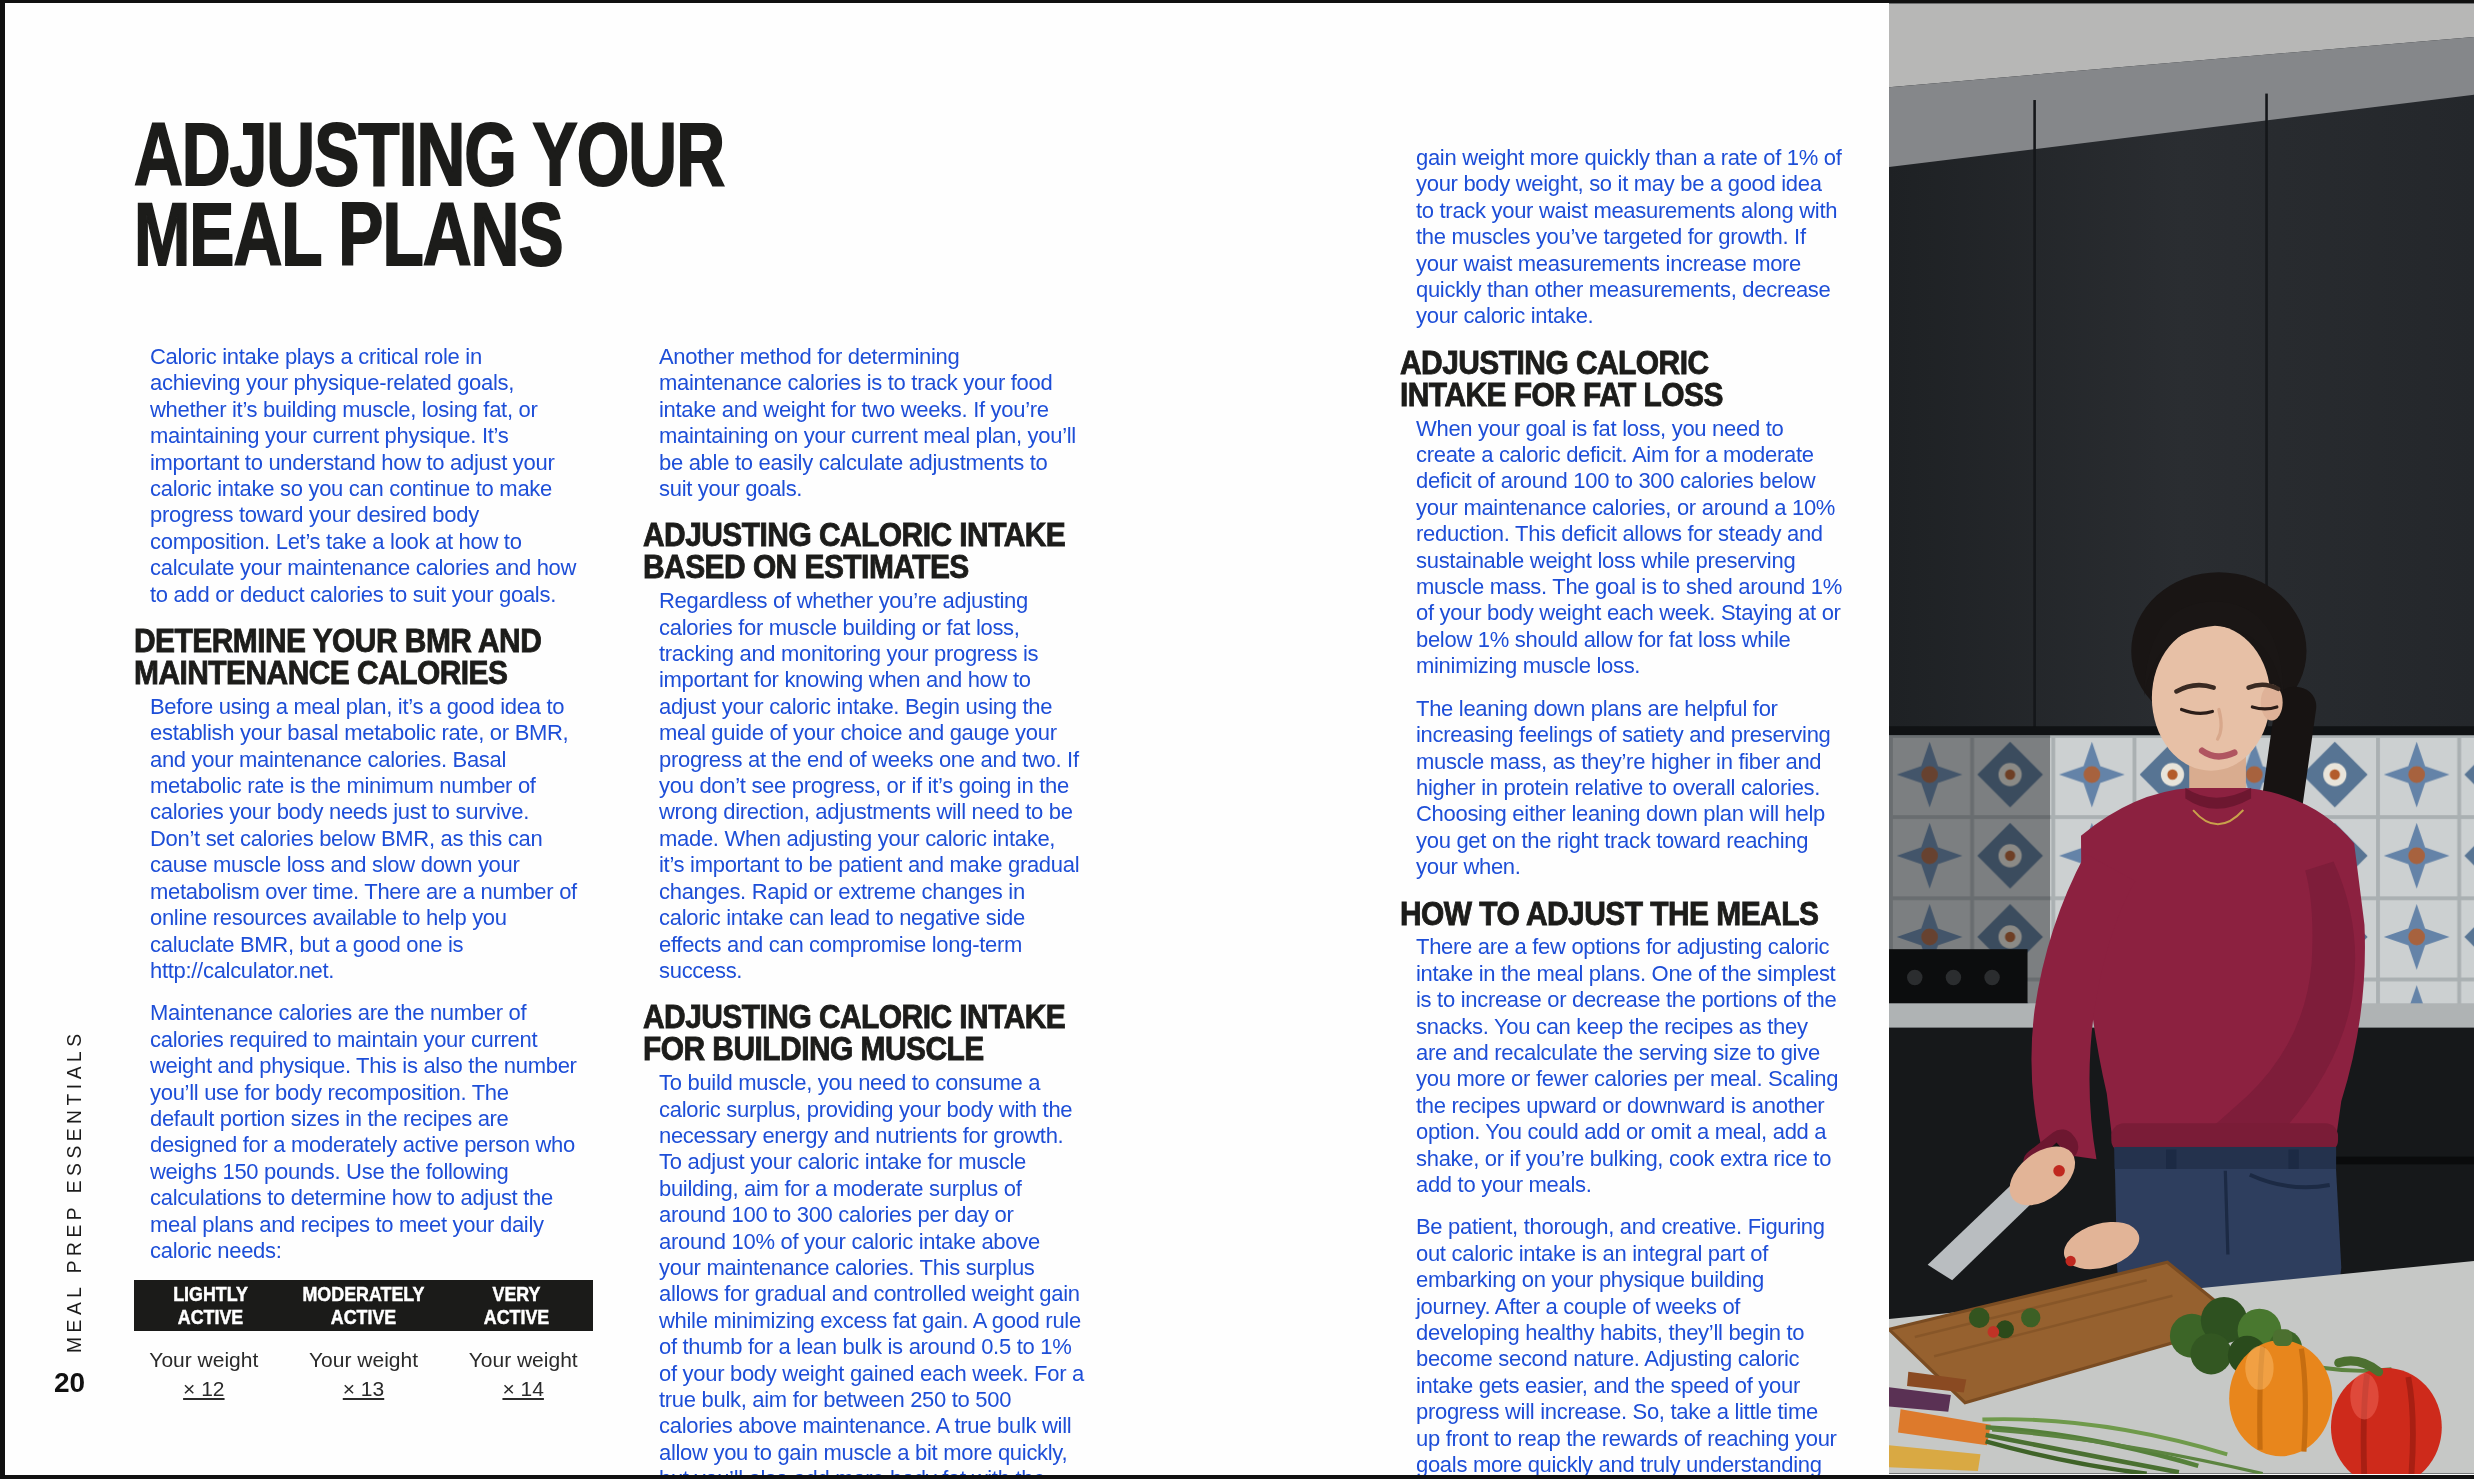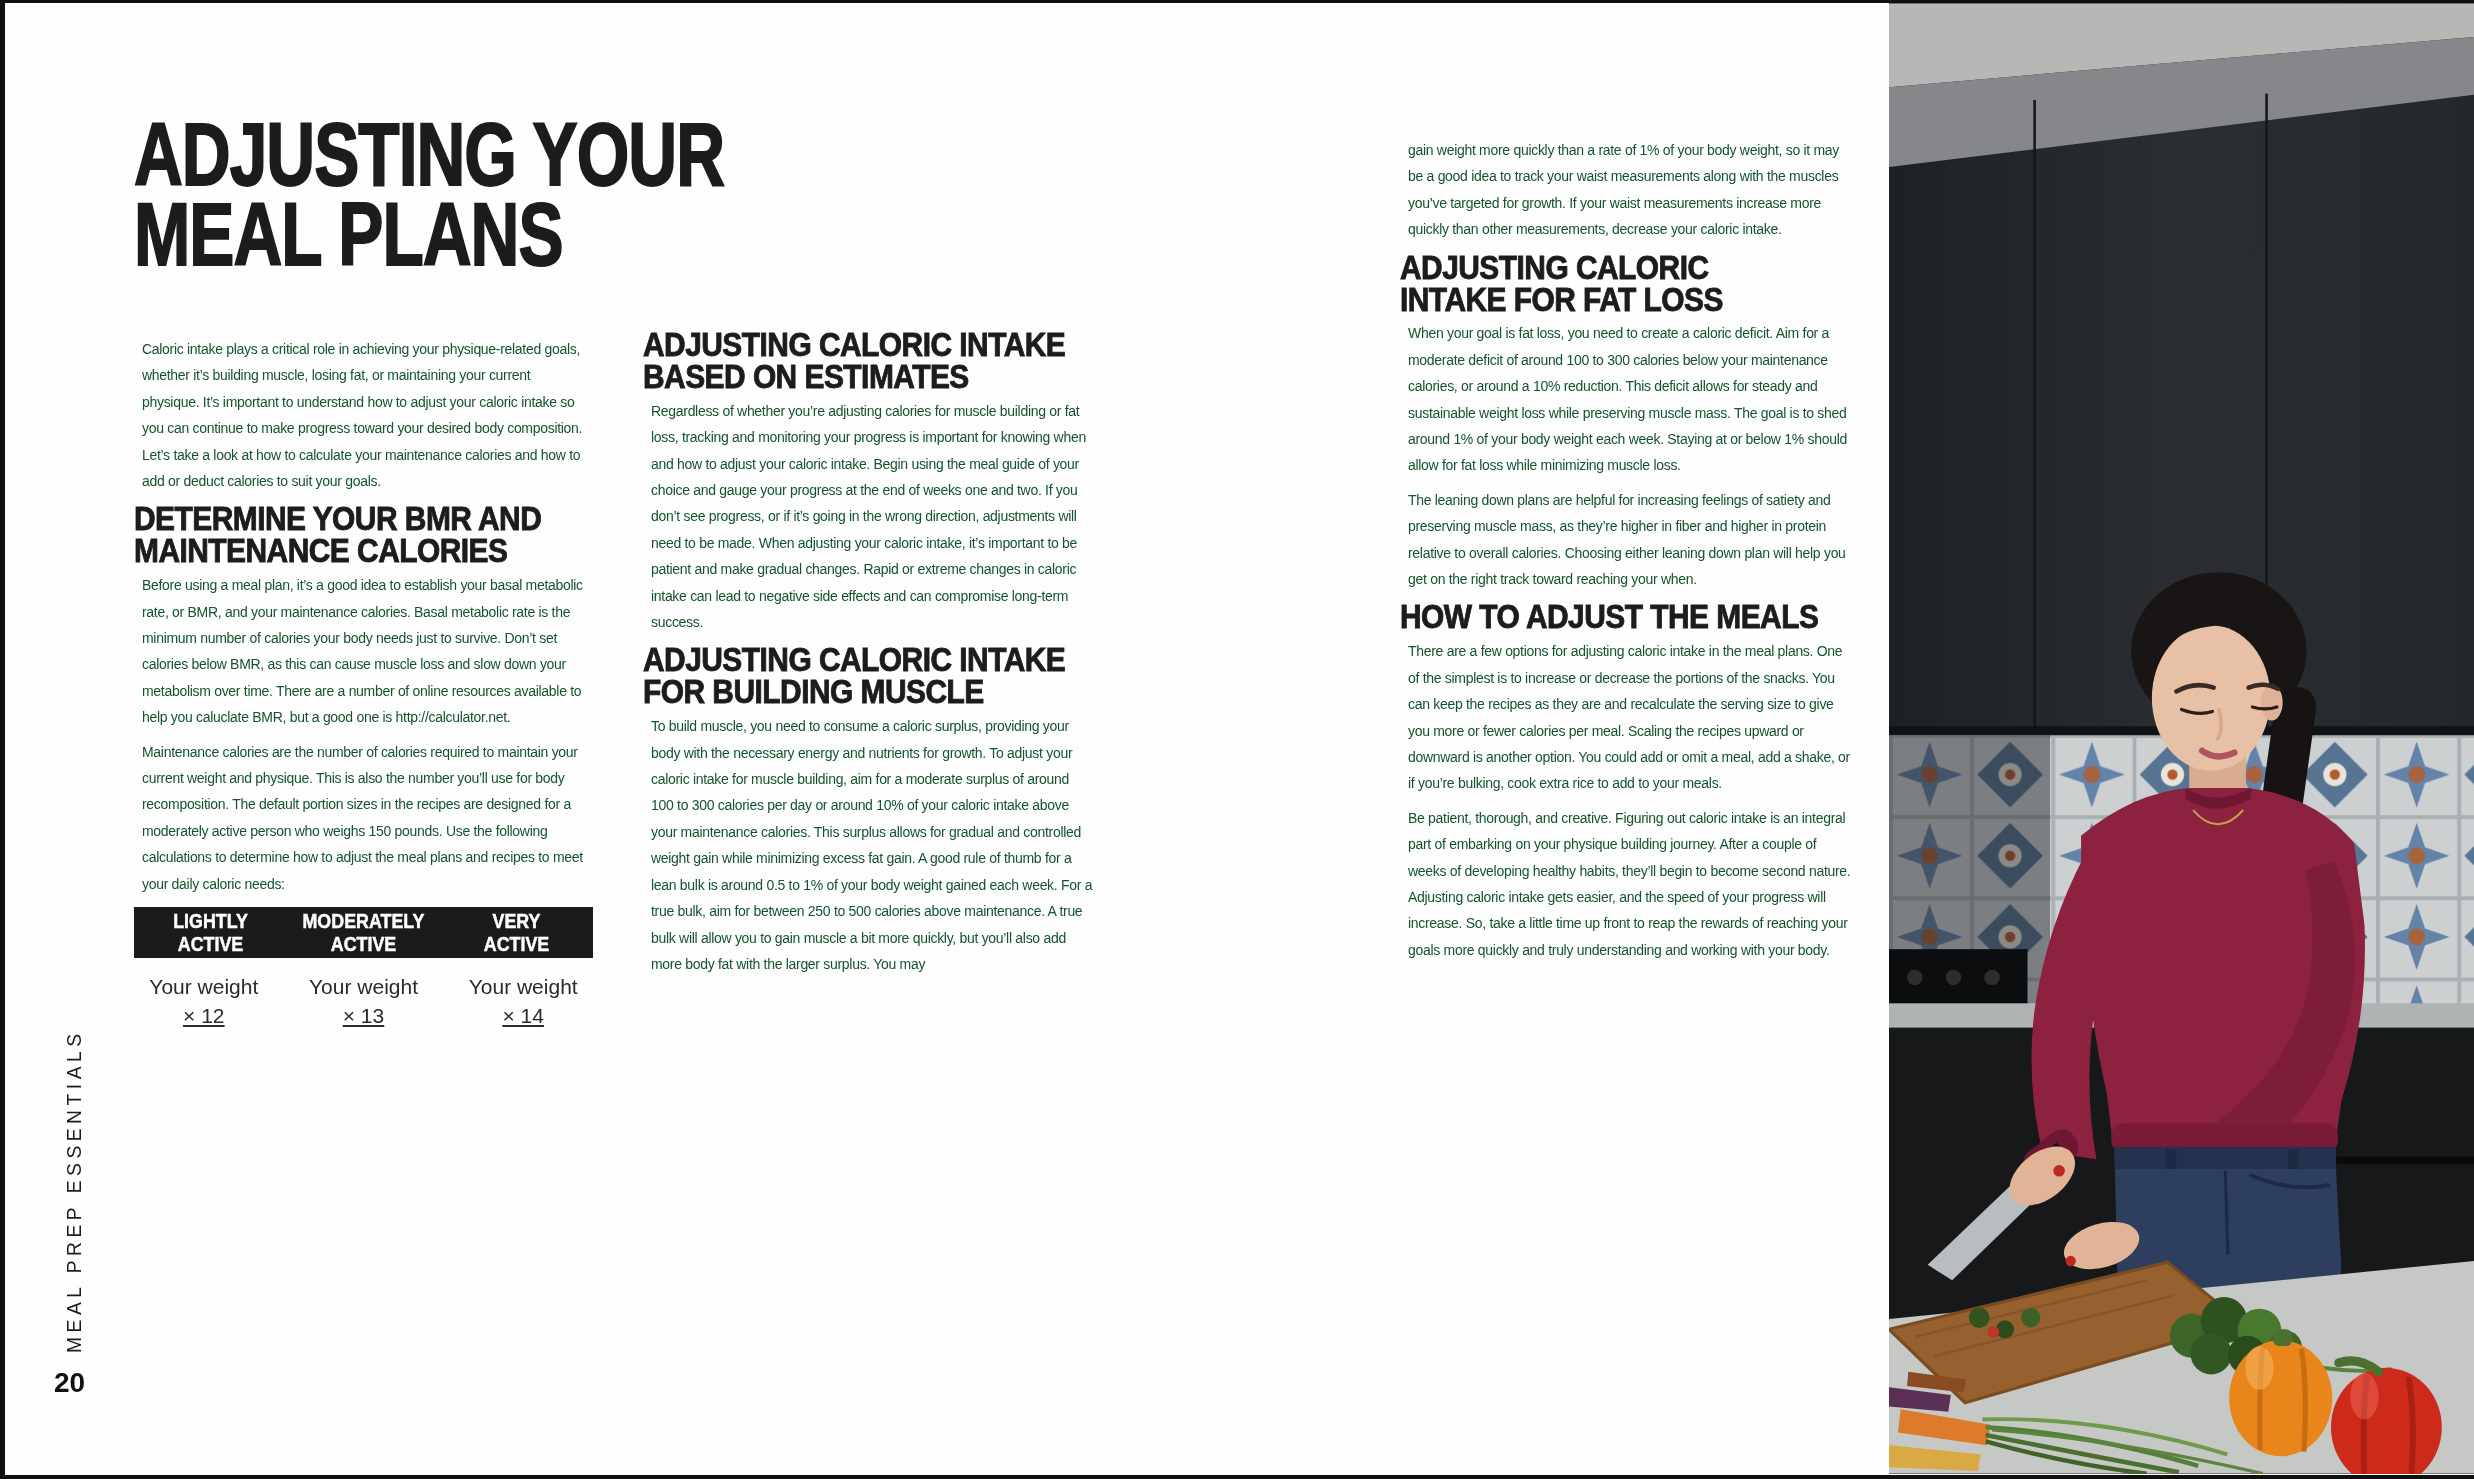--- a/index.html
+++ b/index.html
@@ -34,22 +34,22 @@
     transform:scaleX(0.76);transform-origin:left top;
     white-space:nowrap;
     -webkit-text-stroke:1.9px #1c1c1a;
   }
   
   .col{position:absolute;width:459px;}
   .col1{left:129px;top:325px;}
   .col2{left:638px;top:325px;}
   .col3{left:1395px;top:126px;}
   p.body{
-    margin:8px;font-size:14px;line-height:26.4px;
-    letter-spacing:-0.3px;color:#14532d;
+    margin:16px;font-size:22px;line-height:26.4px;
+    letter-spacing:-0.3px;color:#1d4ed8;
   }
   .gap{margin-top:23px;}
   h3.h{
     margin:0;font-size:34px;line-height:32px;font-weight:700;
     letter-spacing:-0.6px;color:#1c1c1a;
     transform:scaleX(0.88);transform-origin:left top;
     white-space:nowrap;
     -webkit-text-stroke:0.9px #1c1c1a;
   }
   .h-mt{margin-top:20.6px;}
@@ -124,20 +124,21 @@
         </div>
         <div class="td">
           <span class="tv">Your weight</span>
           <span class="tm">× 14</span>
         </div>
       </div>
     </div>
   </div>
 
   <div class="col col2">
+    <p class="body">Another method for determining maintenance calories is to track your food intake and weight for two weeks. If you’re maintaining on your current meal plan, you’ll be able to easily calculate adjustments to suit your goals.</p>
     <h3 class="h h-mt">
       <span>ADJUSTING CALORIC INTAKE</span><br>
       <span>BASED ON ESTIMATES</span>
     </h3>
     <p class="body">Regardless of whether you’re adjusting calories for muscle building or fat loss, tracking and monitoring your progress is important for knowing when and how to adjust your caloric intake. Begin using the meal guide of your choice and gauge your progress at the end of weeks one and two. If you don’t see progress, or if it’s going in the wrong direction, adjustments will need to be made. When adjusting your caloric intake, it’s important to be patient and make gradual changes. Rapid or extreme changes in caloric intake can lead to negative side effects and can compromise long-term success.</p>
     <h3 class="h h-mt">
       <span>ADJUSTING CALORIC INTAKE</span><br>
       <span>FOR BUILDING MUSCLE</span>
     </h3>
     <p class="body">To build muscle, you need to consume a caloric surplus, providing your body with the necessary energy and nutrients for growth. To adjust your caloric intake for muscle building, aim for a moderate surplus of around 100 to 300 calories per day or around 10% of your caloric intake above your maintenance calories. This surplus allows for gradual and controlled weight gain while minimizing excess fat gain. A good rule of thumb for a lean bulk is around 0.5 to 1% of your body weight gained each week.  For a true bulk, aim for between 250 to 500 calories above maintenance. A true bulk will allow you to gain muscle a bit more quickly, but you’ll also add more body fat with the larger surplus. You may</p>

